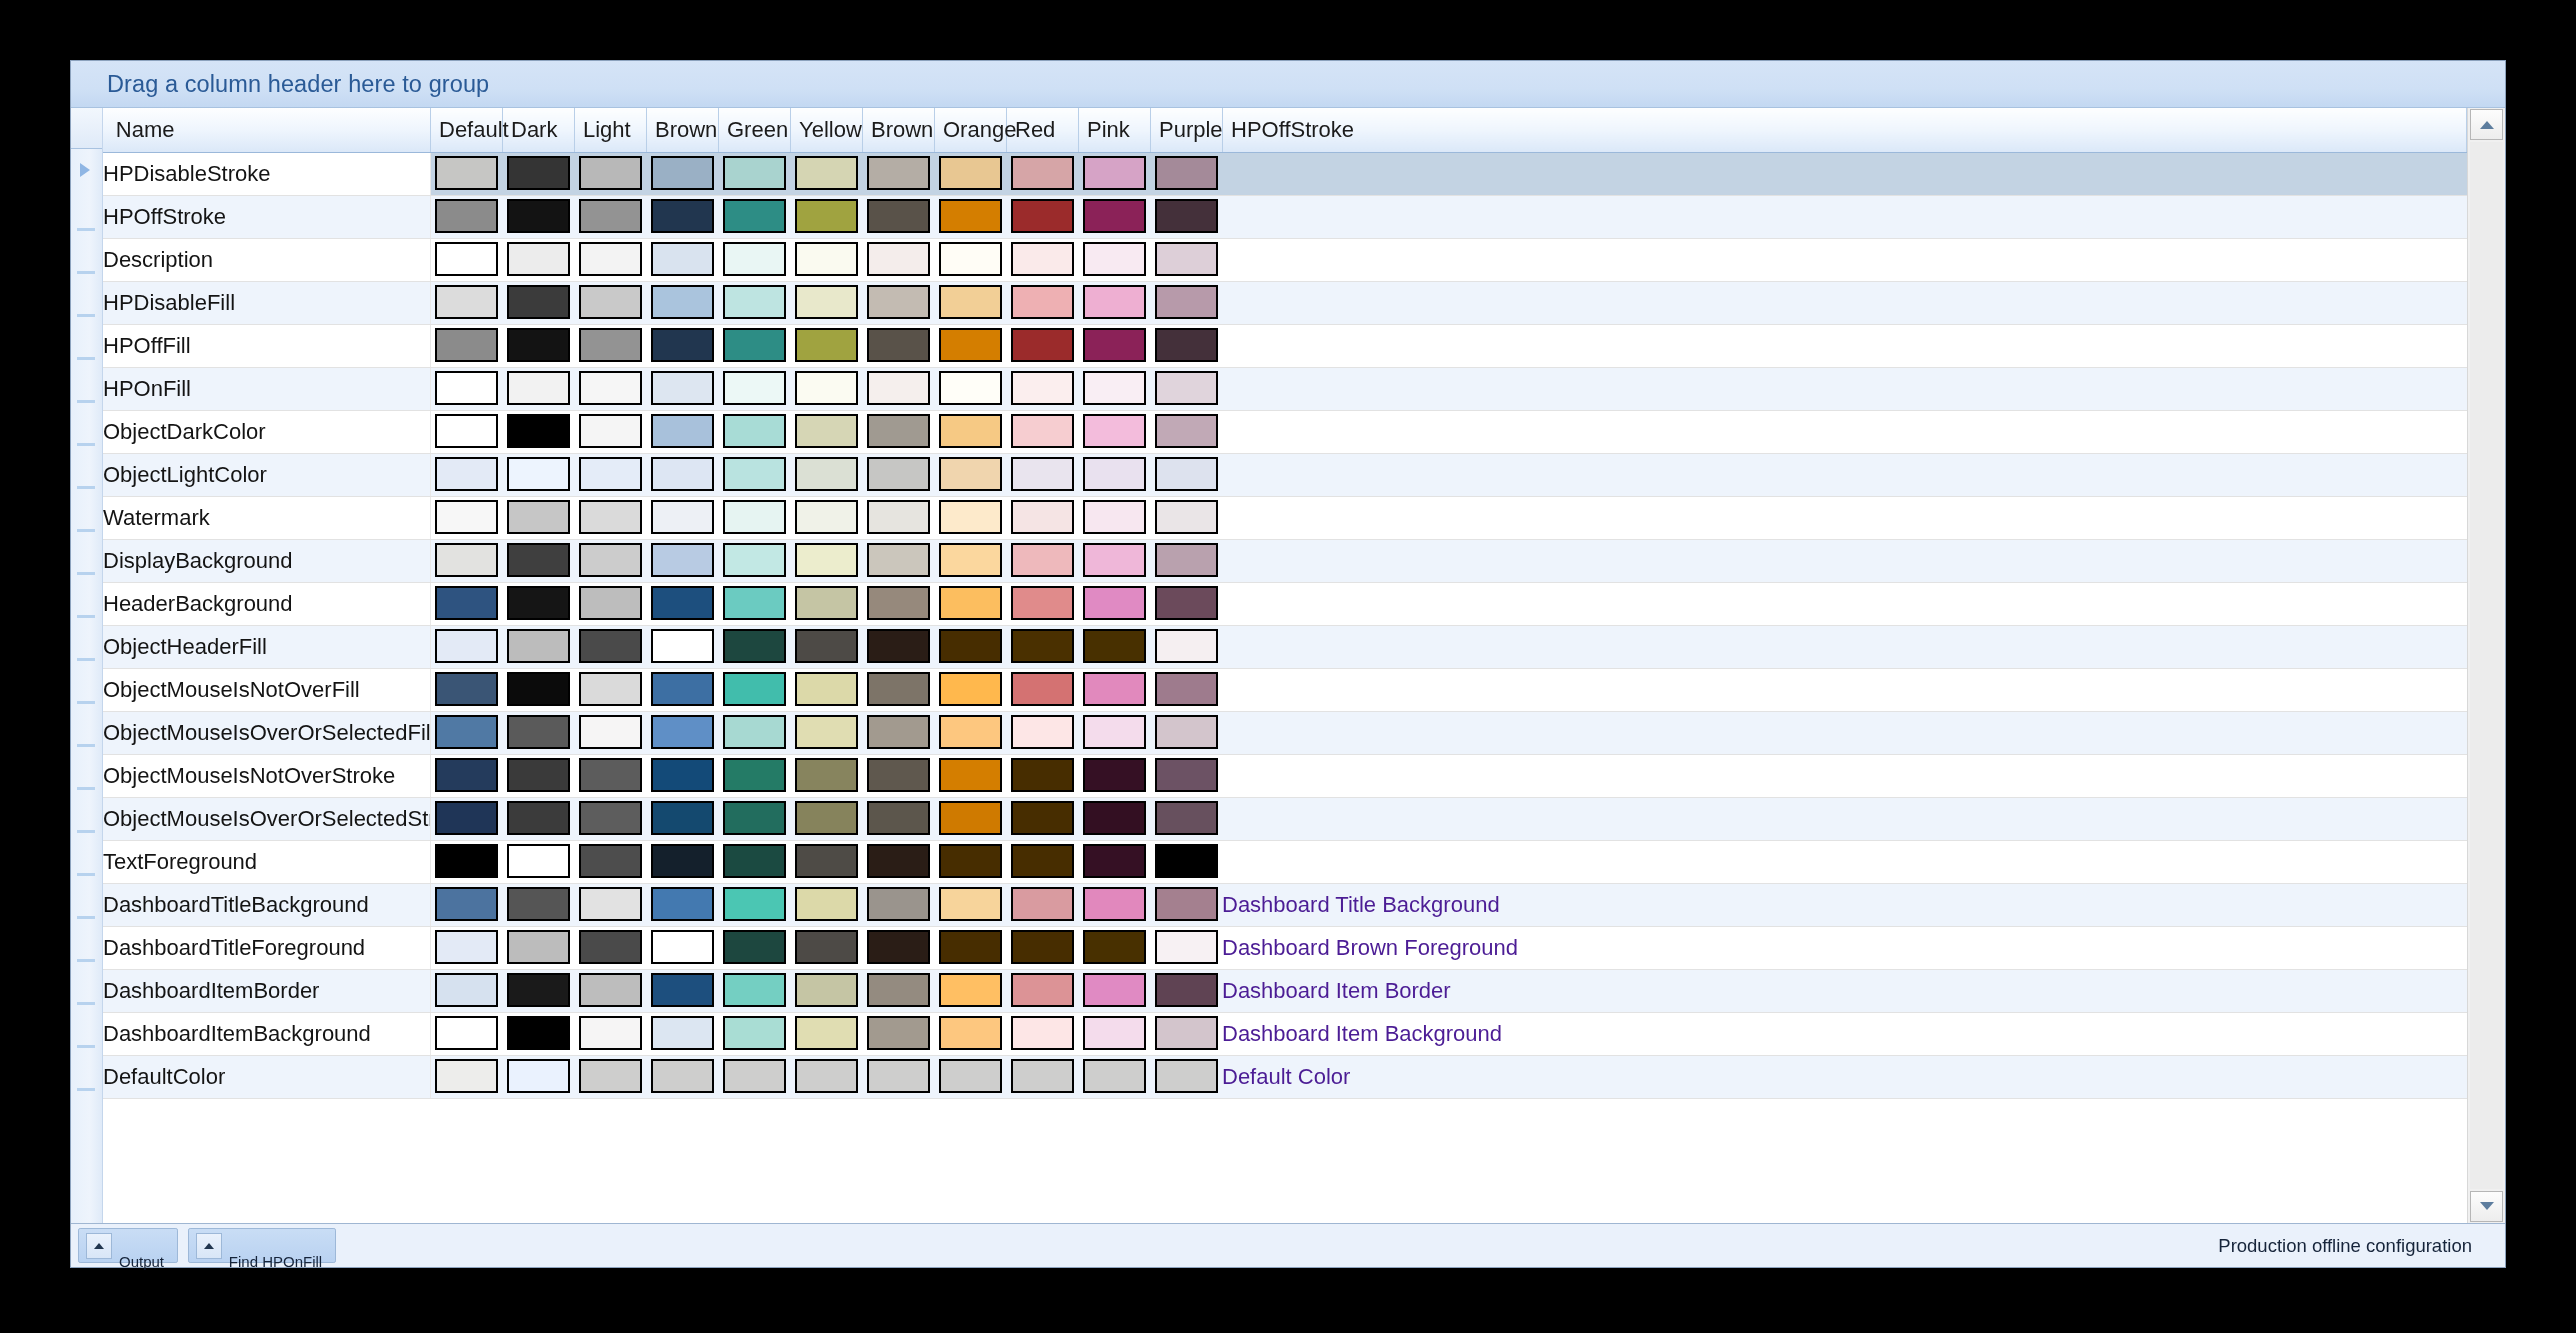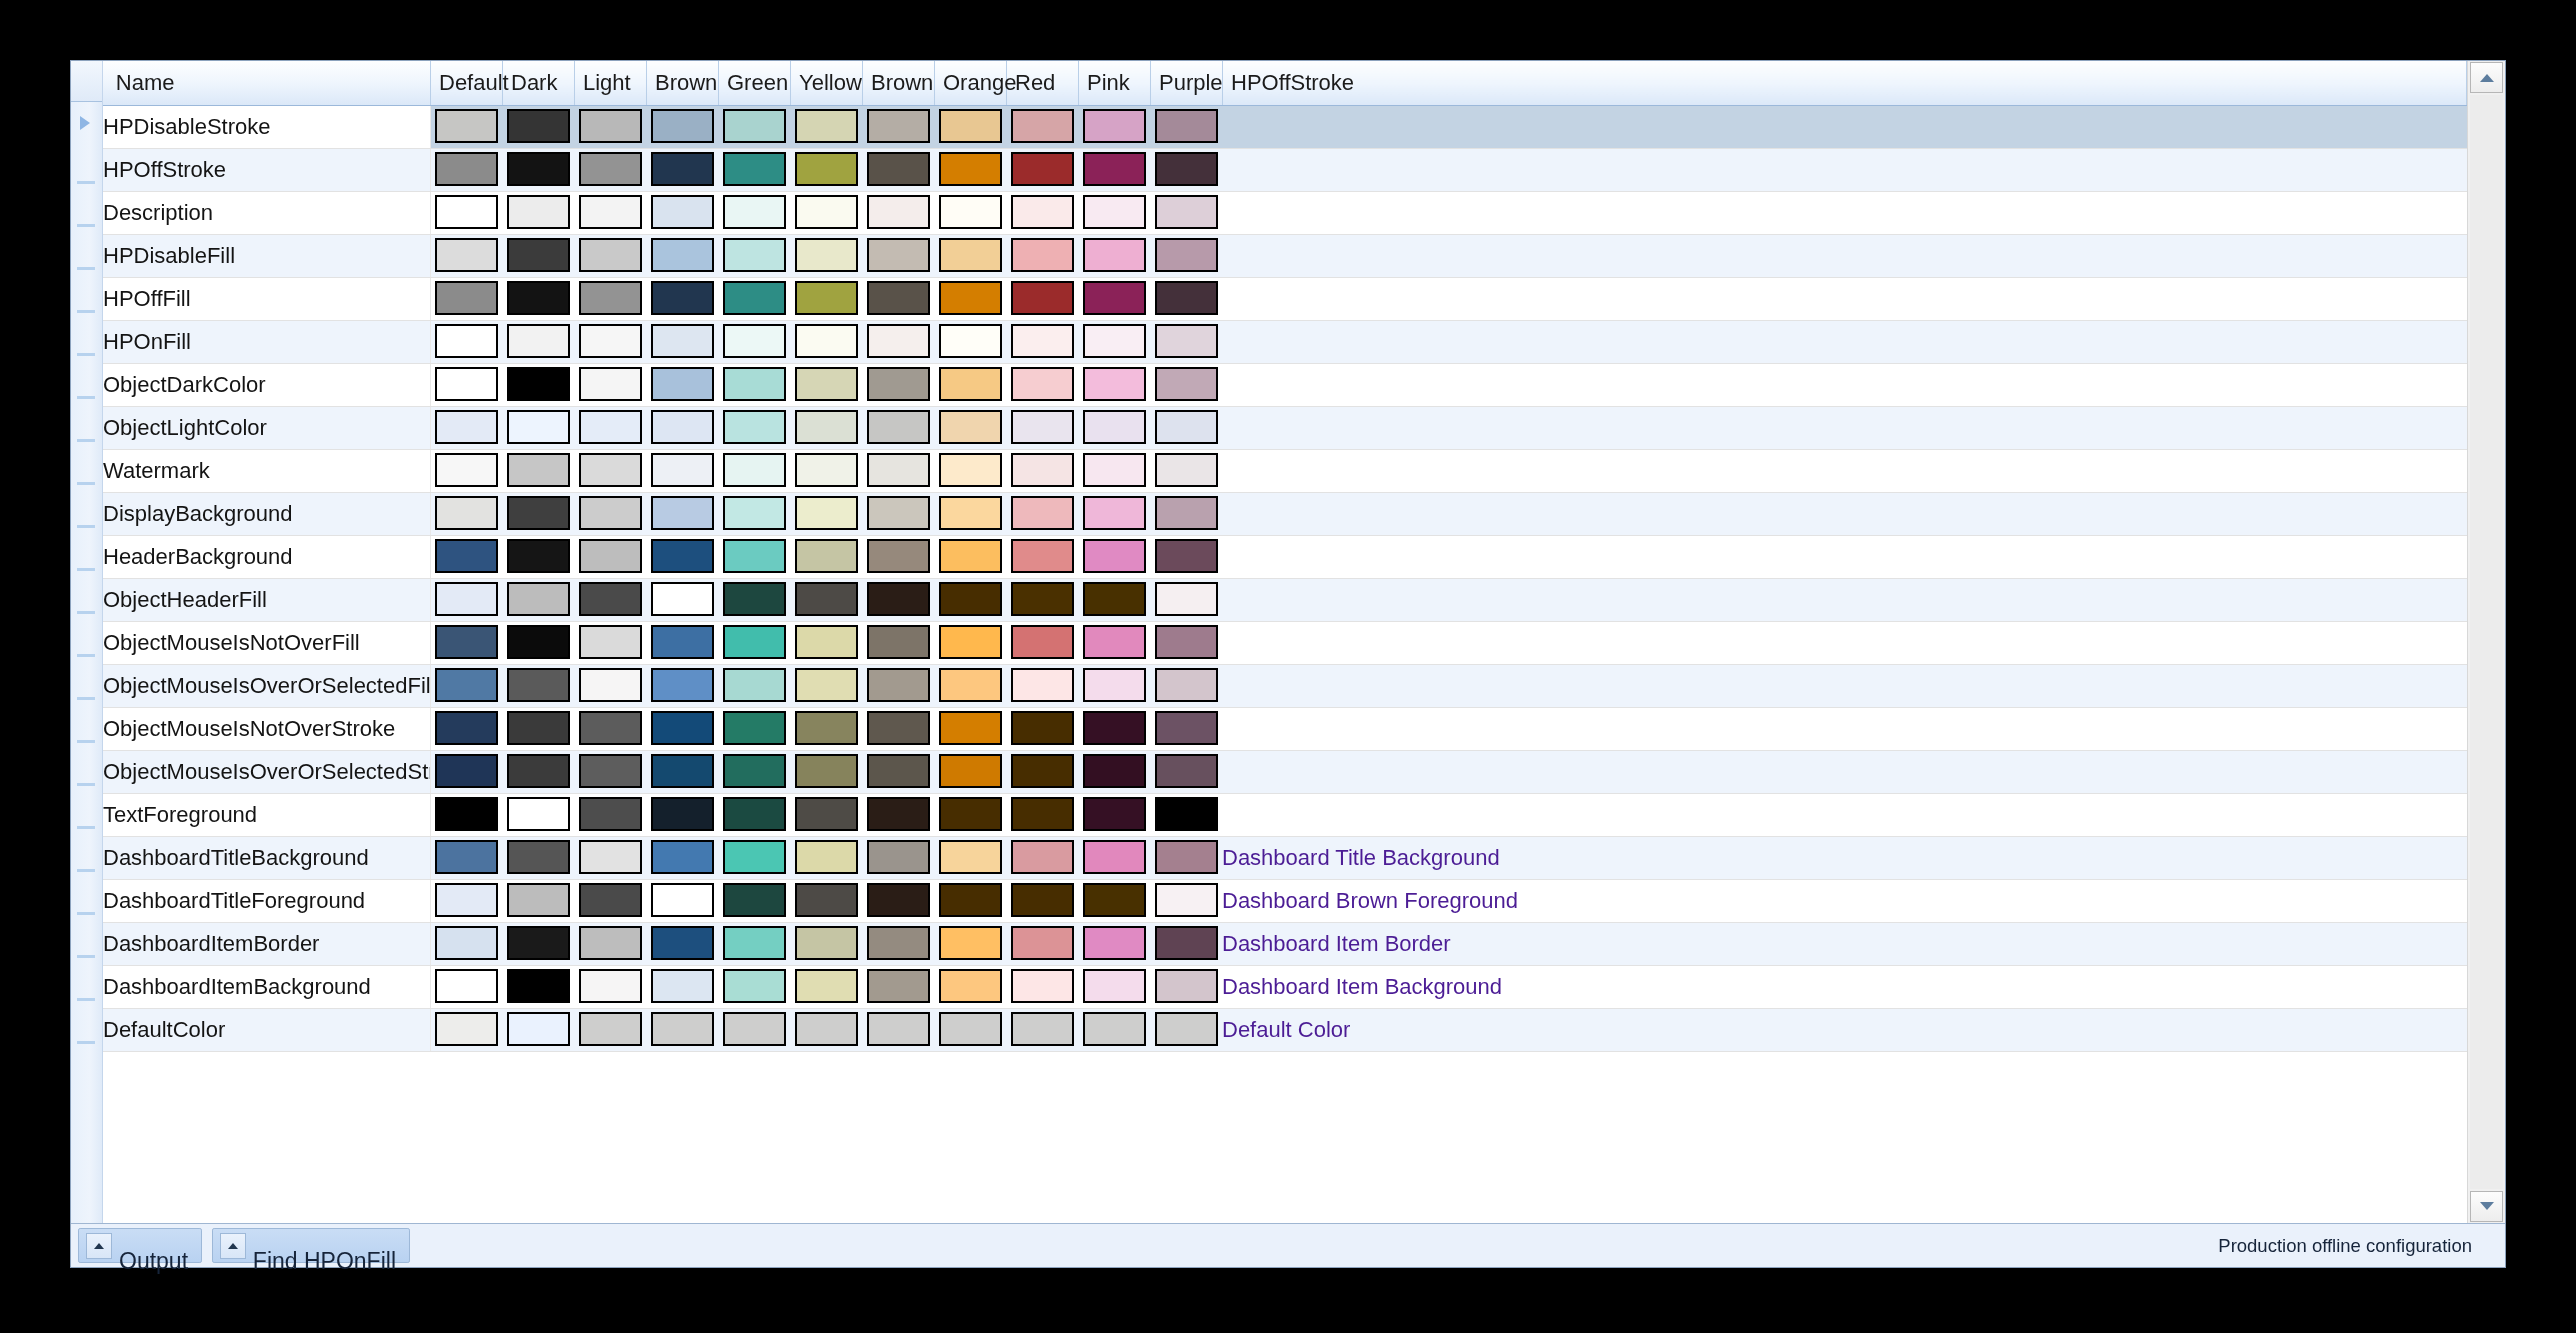--- a/index.html
+++ b/index.html
@@ -123,29 +123,32 @@
   }
   .tabbtn .pin{
     width:24px;height:24px;margin:0 7px;
     background:linear-gradient(to bottom,#eaf2fc,#d8e6f7);
     border:0.7px solid #9db8d8;
     display:flex;align-items:center;justify-content:center;
   }
   .tabbtn .pin .tri{
     width:0;height:0;border-left:5.7px solid transparent;border-right:5.7px solid transparent;border-bottom:6.4px solid #21364f;
   }
-  .tabbtn .lbl{font-size:23px;color:#16243a;margin-top:32px;}
+  .tabbtn .lbl{font-size:15px;color:#16243a;margin-top:32px;}
   .status-spacer{flex:1 1 auto;}
   .status-right{font-size:18.5px;color:#16243a;padding-right:23px;}
 </style>
 </head>
 <body>
 
 <div id="app">
 
+  <div class="group-panel">
+    <span class="txt">Drag a column header here to group</span>
+  </div>
 
   <div class="grid-wrap">
 
     <div class="indicator-col" id="indicator-col">
         <div class="ind-cell hdr"></div>
         <div class="ind-cell">
           <span class="ind-arrow"></span>
         </div>
         <div class="ind-cell">
           <span class="ind-dash"></span>

